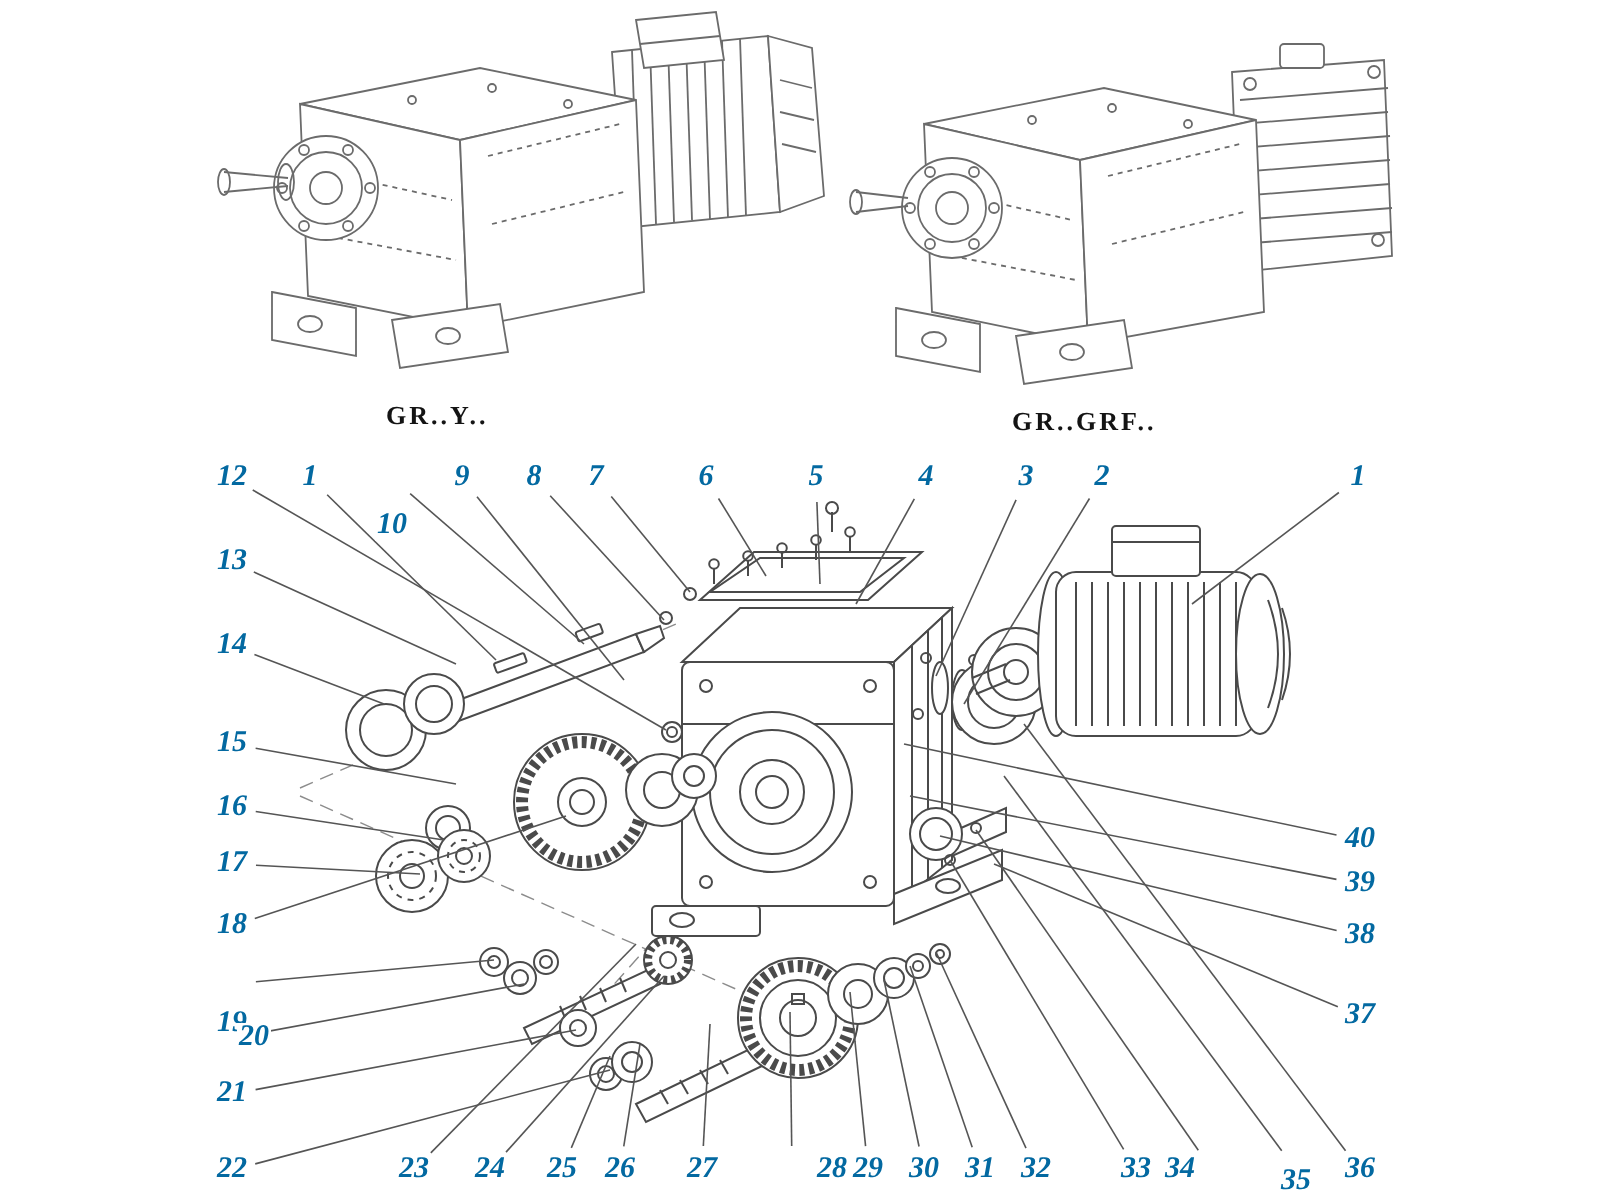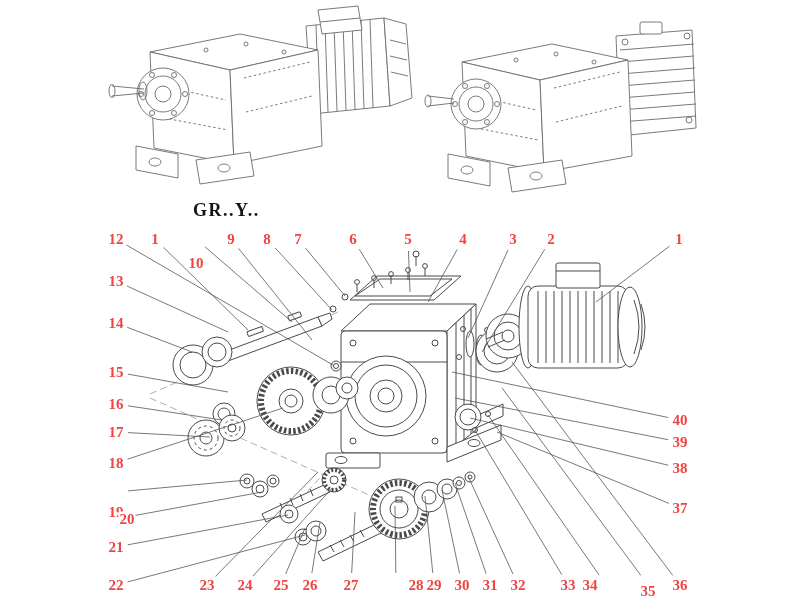--- a/index.html
+++ b/index.html
@@ -1,22 +1,22 @@
 <!DOCTYPE html>
 <html><head>
 <meta charset="utf-8">
 <style>
   html,body{margin:0;padding:0;background:#ffffff;}
   body{width:800px;height:600px;overflow:hidden;}
   .stage{position:relative;width:800px;height:600px;font-family:"Liberation Serif",serif;background:#ffffff;}
   svg.art{position:absolute;left:0;top:0;width:800px;height:600px;}
-  .variant-label{position:absolute;font-weight:700;font-size:18px;letter-spacing:1.5px;color:#141414;white-space:nowrap;}
+  .variant-label{position:absolute;font-weight:700;font-size:13px;letter-spacing:1.5px;color:#141414;white-space:nowrap;}
   #label-left{left:193px;top:200px;}
   #label-right{left:506px;top:203px;}
-  .callout{position:absolute;transform:translate(-50%,-50%);font-size:15px;font-weight:600;color:#ef4444;line-height:1;background:#ffffff;padding:0 1px;}
+  .callout{position:absolute;transform:translate(-50%,-50%);font-size:15px;font-weight:600;color:#0369a1;line-height:1;background:#ffffff;padding:0 1px;font-style:italic;}
 </style>
 </head>
 <body>
 
 <div class="stage">
 
   <svg class="art" viewBox="0 0 800 600">
 
     <g stroke="#6b6b6b" stroke-width="0.9" fill="#ffffff">
 
@@ -316,20 +316,21 @@
         <line x1="640.854928861093" y1="575.3590478468172" x2="502" y2="388"></line>
         <line x1="672.7793863005661" y1="575.4154949108705" x2="512" y2="362"></line>
         <line x1="668.9177093787209" y1="503.39751864908624" x2="497" y2="432"></line>
         <line x1="668.3263254237756" y1="465.2205536723275" x2="470" y2="418"></line>
         <line x1="668.2230737743515" y1="439.6969566492065" x2="455" y2="398"></line>
         <line x1="668.257402580159" y1="417.5278742274019" x2="452" y2="372"></line>
       </g>
   </svg>
 
   <div class="variant-label" id="label-left">GR..Y..</div>
+  <div class="variant-label" id="label-right">GR..GRF..</div>
 
   <div id="callouts">
       <span class="callout" style="left: 679px; top: 239px;">1</span>
       <span class="callout" style="left: 551px; top: 239px;">2</span>
       <span class="callout" style="left: 513px; top: 239px;">3</span>
       <span class="callout" style="left: 463px; top: 239px;">4</span>
       <span class="callout" style="left: 408px; top: 239px;">5</span>
       <span class="callout" style="left: 353px; top: 239px;">6</span>
       <span class="callout" style="left: 298px; top: 239px;">7</span>
       <span class="callout" style="left: 267px; top: 239px;">8</span>

